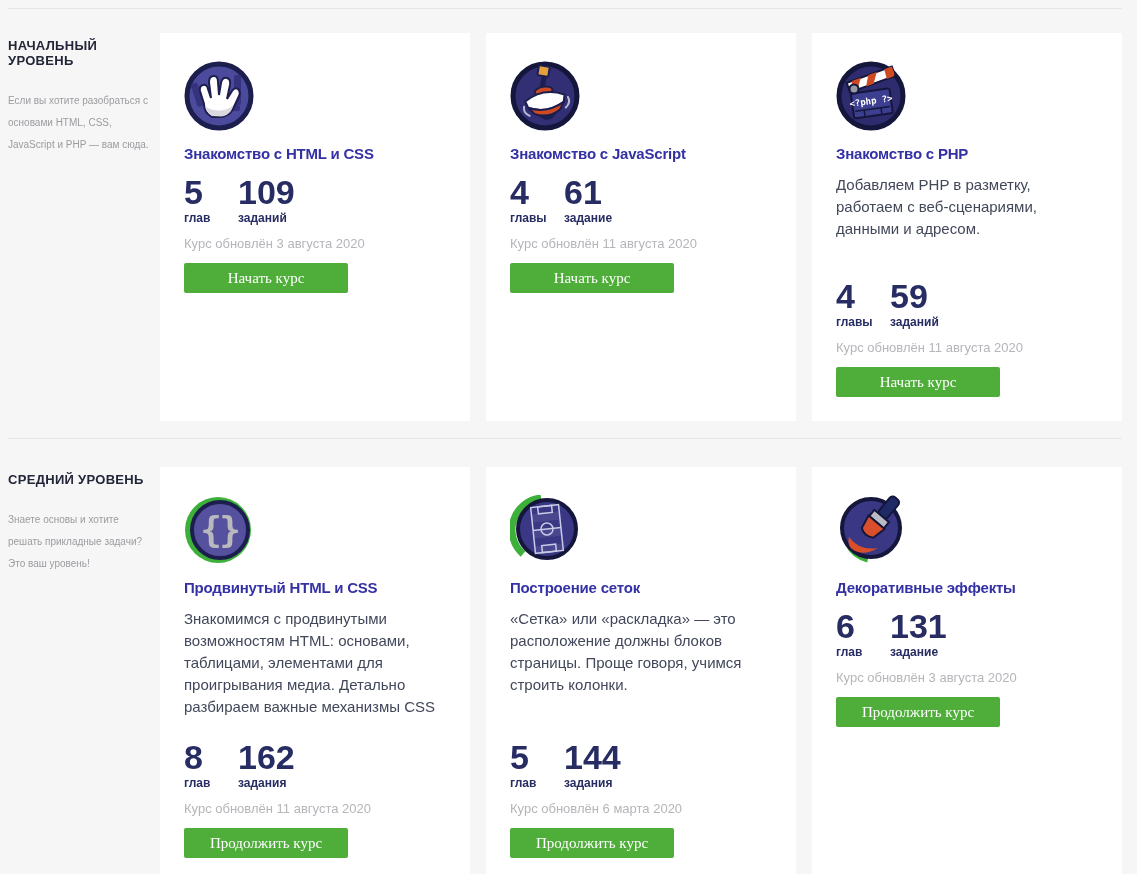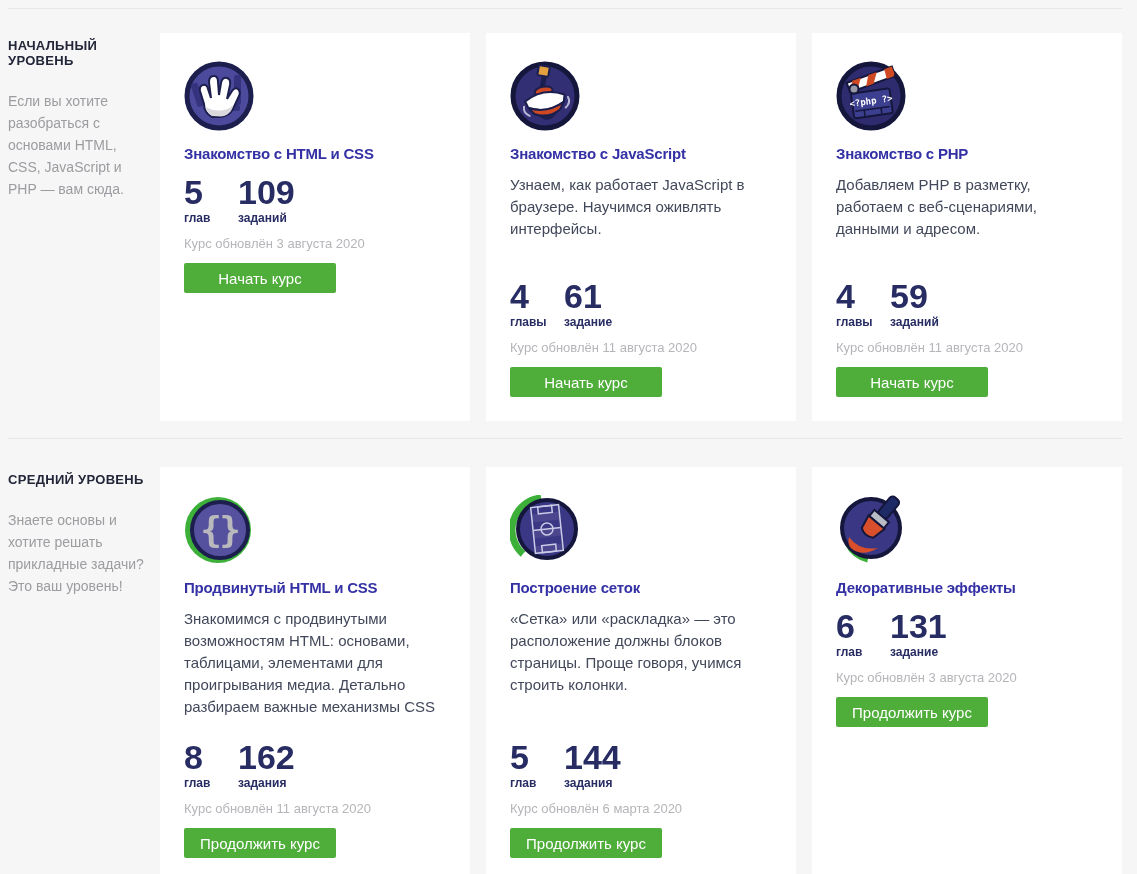--- a/index.html
+++ b/index.html
@@ -15,21 +15,21 @@
     padding:24px 0 17px 0;
   }
   .level-section--mid{ padding-top:28px; }
   .sidebar{ width:144px; flex:0 0 144px; margin-right:8px; }
   .sidebar-heading{
     font-size:13px; font-weight:800; letter-spacing:.3px;
     color:var(--sidebar-heading,#232638);
     text-transform:uppercase; margin-top:5px;
   }
   .sidebar-text{
-    margin-top:22px; font-size:14px; line-height:22px;
+    margin-top:22px; font-size:10px; line-height:22px;
     color:var(--sidebar-text,#9c9ca1);
   }
   .cards{ display:flex; gap:16px; }
   .card{
     width:310px; flex:0 0 310px;
     background:var(--card-background,#ffffff);
     padding:28px 24px 24px 24px;
     display:flex; flex-direction:column;
   }
   .card--tall{ height:415px; }
@@ -53,24 +53,24 @@
   }
   .stat-label{
     display:block; font-size:12px; font-weight:700; margin-top:1px;
     color:var(--stat-navy,#272c63);
   }
   .card-updated{
     font-size:13px; color:var(--date-gray,#b5b5ba);
     margin-bottom:12px; line-height:14px;
   }
   .start-btn{
-    width:152px; height:30px; border:none; border-radius:2px;
+    width:164px; height:30px; border:none; border-radius:2px;
     background:var(--button-green,#4fad3a);
     color:var(--button-text,#ffffff);
-    font-size:15px; font-family:Liberation Sans, sans-serif; cursor:pointer;
+    font-size:15px; font-family:Liberation Serif, serif; cursor:pointer;
   }
 </style>
 </head>
 <body>
 
 <div class="page">
 
   <section class="level-section">
     <aside class="sidebar">
       <h2 class="sidebar-heading">НАЧАЛЬНЫЙ УРОВЕНЬ</h2>
@@ -116,21 +116,20 @@
               <rect x="34" y="13" width="5" height="14" fill="#1c1e4e" transform="rotate(20 36 20)"></rect>
               <rect x="33" y="5" width="11" height="10" rx="1" fill="#e2a13e" stroke="#1c1e4e" stroke-width="2" transform="rotate(20 38 10)"></rect>
               <ellipse cx="35" cy="30" rx="9" ry="4.5" fill="#cf4a22" stroke="#1c1e4e" stroke-width="2"></ellipse>
               <path d="M15 37 Q35 26 55 37 L53 44 Q35 53 17 44 Z" fill="#ffffff" stroke="#1c1e4e" stroke-width="2"></path>
               <path d="M17 44 Q35 53 53 44 L48 51 Q35 58 22 51 Z" fill="#cf4a22" stroke="#1c1e4e" stroke-width="2"></path>
               <path d="M22 51 Q35 58 48 51 L39 58 Q35 60 31 58 Z" fill="#1c1e4e"></path>
             </g>
           </svg>
         </span>
         <h3 class="card-title">Знакомство с JavaScript</h3>
-        <p class="card-desc">Узнаем, как работает JavaScript в браузере. Научимся оживлять интерфейсы.</p>
         <div class="stats">
           <div class="stat">
             <span class="stat-num">4</span>
             <span class="stat-label">главы</span>
           </div>
           <div class="stat">
             <span class="stat-num">61</span>
             <span class="stat-label">задание</span>
           </div>
         </div>

